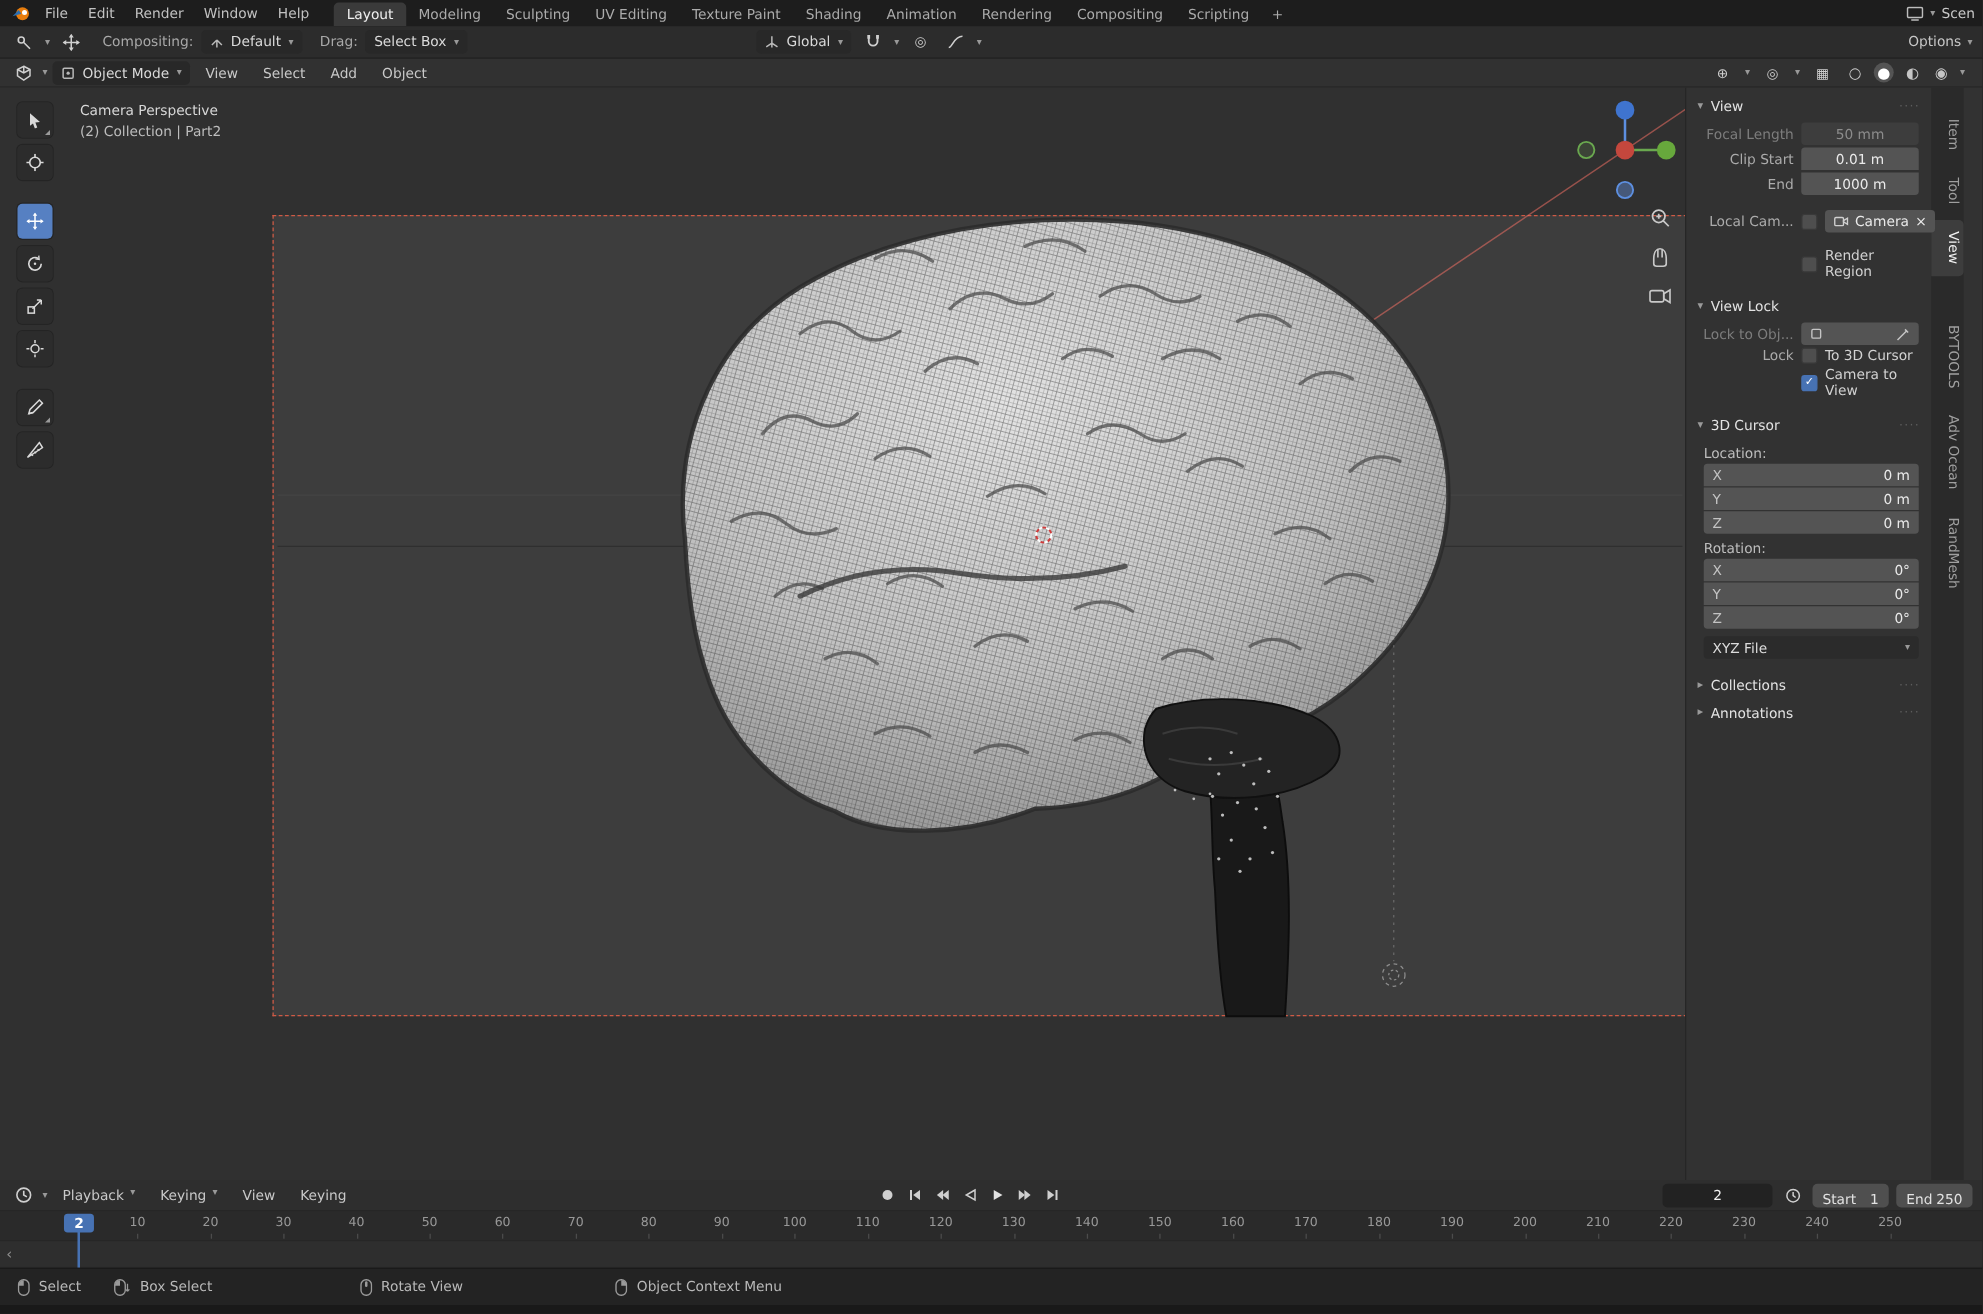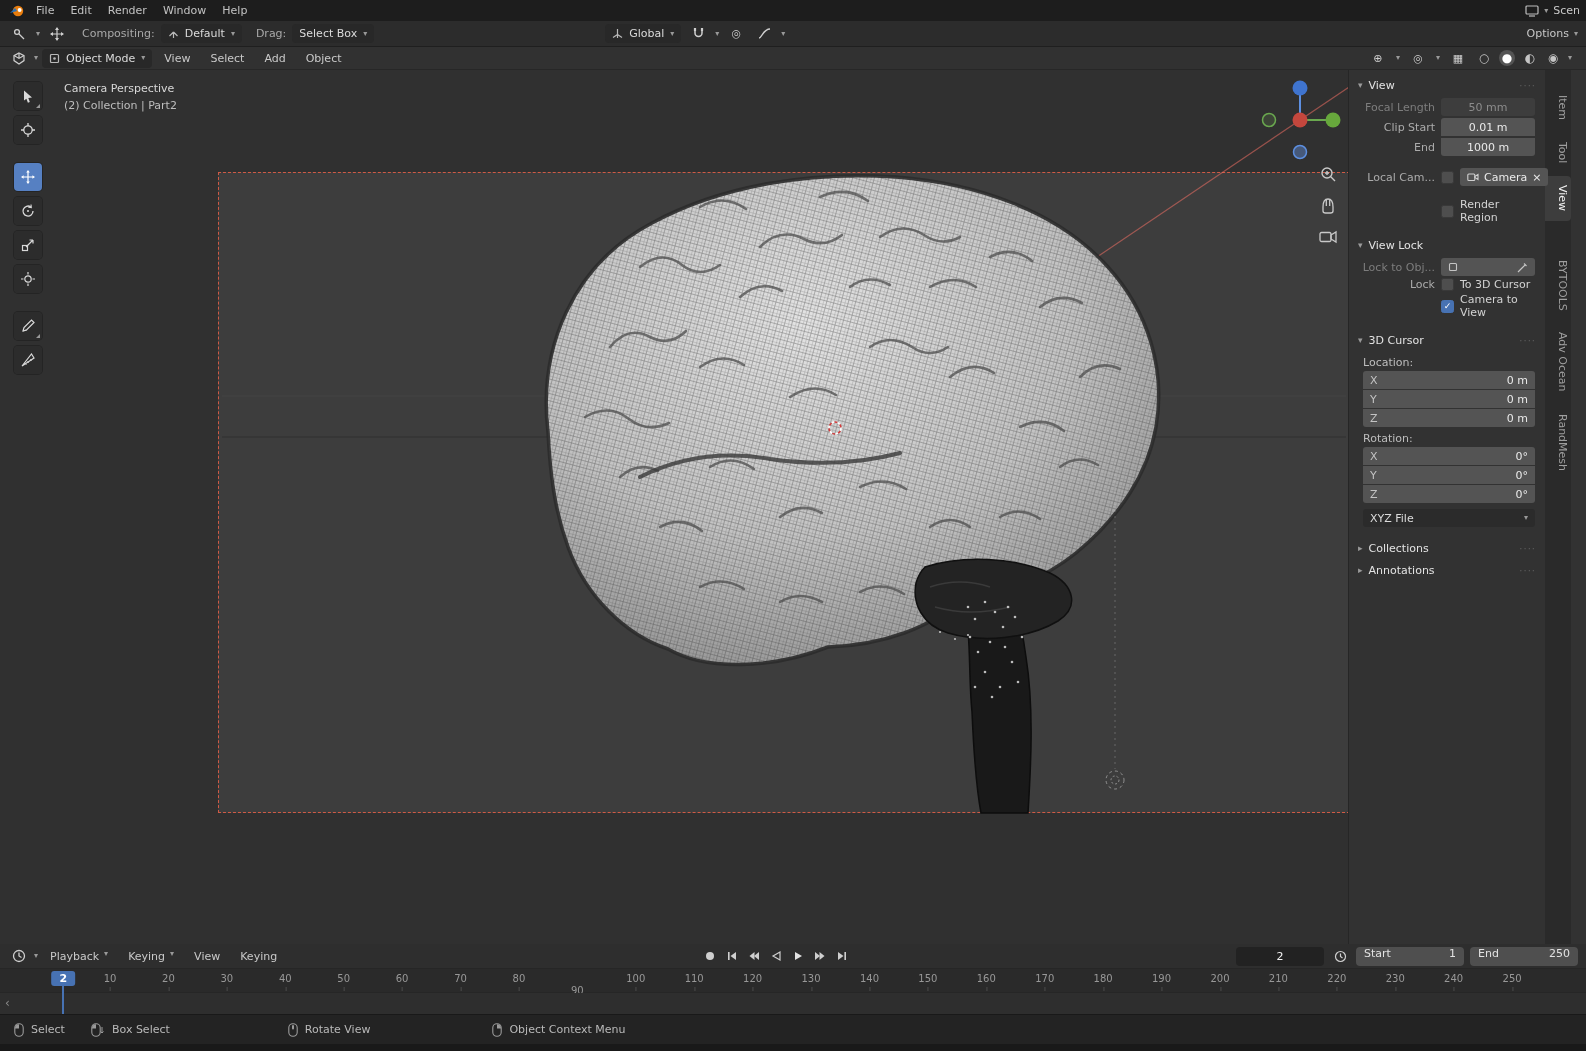--- a/index.html
+++ b/index.html
@@ -76,21 +76,21 @@
   .gaprow{height:8px}
 
   
   #timeline{position:absolute;left:0;top:944px;width:1586px;height:70px;background:#2e2e2e;z-index:40}
   #tl-header{height:25px;display:flex;align-items:center;padding:0 8px;gap:4px;border-bottom:1px solid #262626;background:#2e2e2e}
   #tl-header .menu-item{padding:0 8px;color:#c9c9c9;display:flex;gap:5px}
   #tl-transport{position:absolute;left:700px;top:3px;display:flex;align-items:center;gap:2px}
   .tbtn{width:20px;height:18px;display:flex;align-items:center;justify-content:center;border-radius:3px;color:#cfcfcf}
   #tl-right{margin-left:auto;display:flex;align-items:center;gap:6px}
   .framef{width:88px;height:19px;background:#222;border-radius:4px;display:flex;align-items:center;justify-content:center;color:#f2f2f2}
-  .sef{height:19px;background:#4f4f4f;border-radius:4px;display:flex;align-items:flex-start;justify-content:space-between;padding:0 8px;color:#e2e2e2;width:108px}
+  .sef{height:19px;background:#4f4f4f;border-radius:4px;display:flex;align-items:flex-end;justify-content:space-between;padding:0 8px;color:#e2e2e2;width:61px}
   #tl-ruler{position:relative;height:24px;background:#2a2a2a;border-bottom:1px solid #262626}
   .tick{position:absolute;top:4px;transform:translateX(-50%);color:#989898;font-size:10px}
   .tick::after{content:"";position:absolute;left:50%;top:14px;width:1px;height:4px;background:#4c4c4c}
   #tl-track{position:relative;height:20px;background:#2e2e2e}
   #playhead{position:absolute;top:25px;bottom:0;width:0;z-index:5}
   #playhead .line{position:absolute;left:-1px;top:15px;bottom:0;width:2px;background:#4772b3}
   #playhead .tag{position:absolute;top:2px;left:0;transform:translateX(-50%);background:#4772b3;color:#fff;border-radius:3px;padding:1px 8px;font-size:11px;font-weight:bold}
   #track-collapse{position:absolute;left:5px;top:3px;color:#8b8b8b;font-size:12px}
 
   
@@ -107,20 +107,33 @@
         <circle cx="9" cy="7" r="5.2" fill="#e87d0d"></circle>
         <circle cx="10.6" cy="6" r="2" fill="#fff"></circle>
         <path d="M1 9 L6 4 L8 7 Z" fill="#2a6fb3"></path>
       </svg>
   </span>
   <span class="menu-item">File</span>
   <span class="menu-item">Edit</span>
   <span class="menu-item">Render</span>
   <span class="menu-item">Window</span>
   <span class="menu-item">Help</span>
+  <div class="wstabs">
+    <span class="wstab active">Layout</span>
+    <span class="wstab">Modeling</span>
+    <span class="wstab">Sculpting</span>
+    <span class="wstab">UV Editing</span>
+    <span class="wstab">Texture Paint</span>
+    <span class="wstab">Shading</span>
+    <span class="wstab">Animation</span>
+    <span class="wstab">Rendering</span>
+    <span class="wstab">Compositing</span>
+    <span class="wstab">Scripting</span>
+    <span class="wstab-add">+</span>
+  </div>
   <div id="scene-chip">
     <span>
       <svg width="14" height="12" viewBox="0 0 14 12">
           <rect x="1" y="1" width="12" height="8" rx="1" fill="none" stroke="#bdbdbd" stroke-width="1.2"></rect>
           <path d="M4 11h6" stroke="#bdbdbd" stroke-width="1.2"></path>
         </svg>
     </span>
     <span class="chev">▾</span>
     <span>Scen</span>
   </div>
@@ -671,21 +684,21 @@
 
   <div id="tl-ruler">
       <span class="tick" style="left: 110px;">10</span>
       <span class="tick" style="left: 168.42px;">20</span>
       <span class="tick" style="left: 226.84px;">30</span>
       <span class="tick" style="left: 285.26px;">40</span>
       <span class="tick" style="left: 343.68px;">50</span>
       <span class="tick" style="left: 402.1px;">60</span>
       <span class="tick" style="left: 460.52px;">70</span>
       <span class="tick" style="left: 518.94px;">80</span>
-      <span class="tick" style="left: 577.36px; margin-top: 12px;">90</span>
+      <span class="tick" style="left: 577.36px;">90</span>
       <span class="tick" style="left: 635.78px;">100</span>
       <span class="tick" style="left: 694.2px;">110</span>
       <span class="tick" style="left: 752.62px;">120</span>
       <span class="tick" style="left: 811.04px;">130</span>
       <span class="tick" style="left: 869.46px;">140</span>
       <span class="tick" style="left: 927.88px;">150</span>
       <span class="tick" style="left: 986.3px;">160</span>
       <span class="tick" style="left: 1044.72px;">170</span>
       <span class="tick" style="left: 1103.14px;">180</span>
       <span class="tick" style="left: 1161.56px;">190</span>

